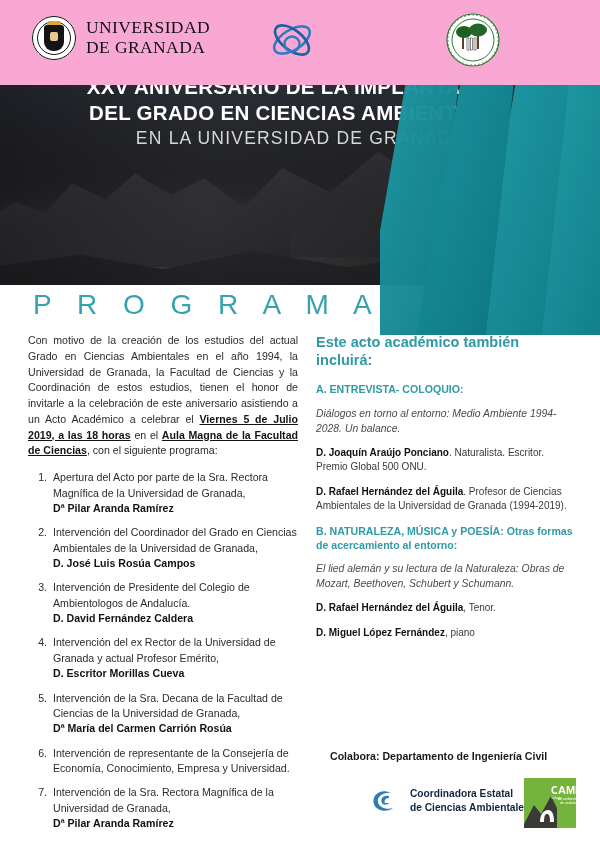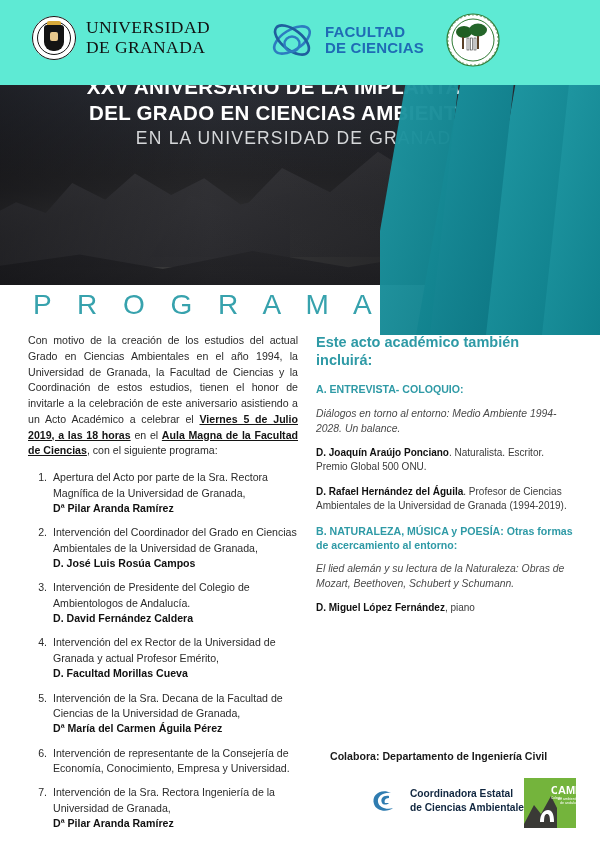--- a/index.html
+++ b/index.html
@@ -16,21 +16,21 @@
     height: 849px;
     overflow: hidden;
     background: #ffffff;
   }
 
   
   .logo-bar {
     position: absolute;
     left: 0; top: 0;
     width: 600px; height: 85px;
-    background: #5eead4;
+    background: #f9a8d4;
     z-index: 6;
   }
   .ugr-logo {
     position: absolute;
     left: 32px; top: 16px;
     display: flex;
     align-items: center;
     gap: 10px;
   }
   .ugr-seal {
@@ -337,24 +337,20 @@
         <div class="ugr-name">DE GRANADA</div>
       </div>
     </div>
 
     <div class="fc-logo">
       <svg class="fc-mark" viewBox="0 0 48 44">
         <ellipse cx="24" cy="22" rx="20" ry="10" fill="none" stroke="#2d7cc0" stroke-width="2.6" transform="rotate(-32 24 22)"></ellipse>
         <ellipse cx="24" cy="22" rx="20" ry="10" fill="none" stroke="#1f5f9e" stroke-width="2.6" transform="rotate(38 24 22)"></ellipse>
         <circle cx="24" cy="26" r="7.5" fill="none" stroke="#2d7cc0" stroke-width="2.4"></circle>
       </svg>
-      <div>
-        <div class="fc-text">FACULTAD</div>
-        <div class="fc-text">DE CIENCIAS</div>
-      </div>
     </div>
 
     <svg class="env-logo" viewBox="0 0 54 54">
       <circle cx="27" cy="27" r="26" fill="#ffffff" stroke="#2f7a34" stroke-width="1.2"></circle>
       <circle cx="27" cy="27" r="21" fill="#ffffff" stroke="#2f7a34" stroke-width="1"></circle>
       <path d="M8 30 a19 19 0 0 0 38 0 a19 19 0 0 1 -38 0z" fill="#3f8f3a" opacity="0.85"></path>
       <ellipse cx="18" cy="19" rx="8" ry="6" fill="#1f5f22"></ellipse>
       <ellipse cx="32" cy="17" rx="9" ry="6.5" fill="#24662a"></ellipse>
       <rect x="16" y="24" width="2" height="12" fill="#5a4026"></rect>
       <rect x="31" y="23" width="2" height="13" fill="#5a4026"></rect>
@@ -419,46 +415,47 @@
           <li>
             <span>Intervención del Coordinador del Grado en Ciencias Ambientales de la Universidad de Granada,</span>
             <span class="speaker">D. José Luis Rosúa Campos</span>
           </li>
           <li>
             <span>Intervención de Presidente del Colegio de Ambientologos de Andalucía.</span>
             <span class="speaker">D. David Fernández Caldera</span>
           </li>
           <li>
             <span>Intervención del ex Rector de la Universidad de Granada y actual Profesor Emérito,</span>
-            <span class="speaker">D. Facultad Morillas Cueva</span>
+            <span class="speaker">D. Escritor Morillas Cueva</span>
           </li>
           <li>
             <span>Intervención de la Sra. Decana de la Facultad de Ciencias de la Universidad de Granada,</span>
-            <span class="speaker">Dª María del Carmen Águila Pérez</span>
+            <span class="speaker">Dª María del Carmen Carrión Rosúa</span>
           </li>
           <li>
             <span>Intervención de representante de la Consejería de Economía, Conocimiento, Empresa y Universidad.</span>
           </li>
           <li>
-            <span>Intervención de la Sra. Rectora Ingeniería de la Universidad de Granada,</span>
+            <span>Intervención de la Sra. Rectora Magnífica de la Universidad de Granada,</span>
             <span class="speaker">Dª Pilar Aranda Ramírez</span>
           </li>
         </ol>
       </div>
 
       <div class="col-right">
         <div class="rh-title">Este acto académico también incluirá:</div>
 
         <div class="sec-head">A. ENTREVISTA- COLOQUIO:</div>
         <div class="sec-italic">Diálogos en torno al entorno: Medio Ambiente 1994-2028. Un balance.</div>
         <p class="sec-person"><b>D. Joaquín Araújo Ponciano</b><span>. Naturalista. Escritor. Premio Global 500 ONU.</span></p>
         <p class="sec-person"><b>D. Rafael Hernández del Águila</b><span>. Profesor de Ciencias Ambientales de la Universidad de Granada (1994-2019).</span></p>
 
         <div class="sec-head">B. NATURALEZA, MÚSICA y POESÍA: Otras formas de acercamiento al entorno:</div>
         <div class="sec-italic">El lied alemán y su lectura de la Naturaleza: Obras de Mozart, Beethoven, Schubert y Schumann.</div>
+        <p class="sec-person"><b>D. Rafael Hernández del Águila</b><span>, Tenor.</span></p>
         <p class="sec-person"><b>D. Miguel López Fernández</b><span>, piano</span></p>
       </div>
 
     </div>
   </div>
 
   <div class="footer">
     <div class="colabora">Colabora: Departamento de Ingeniería Civil</div>
 
     <div class="coord-logo">

